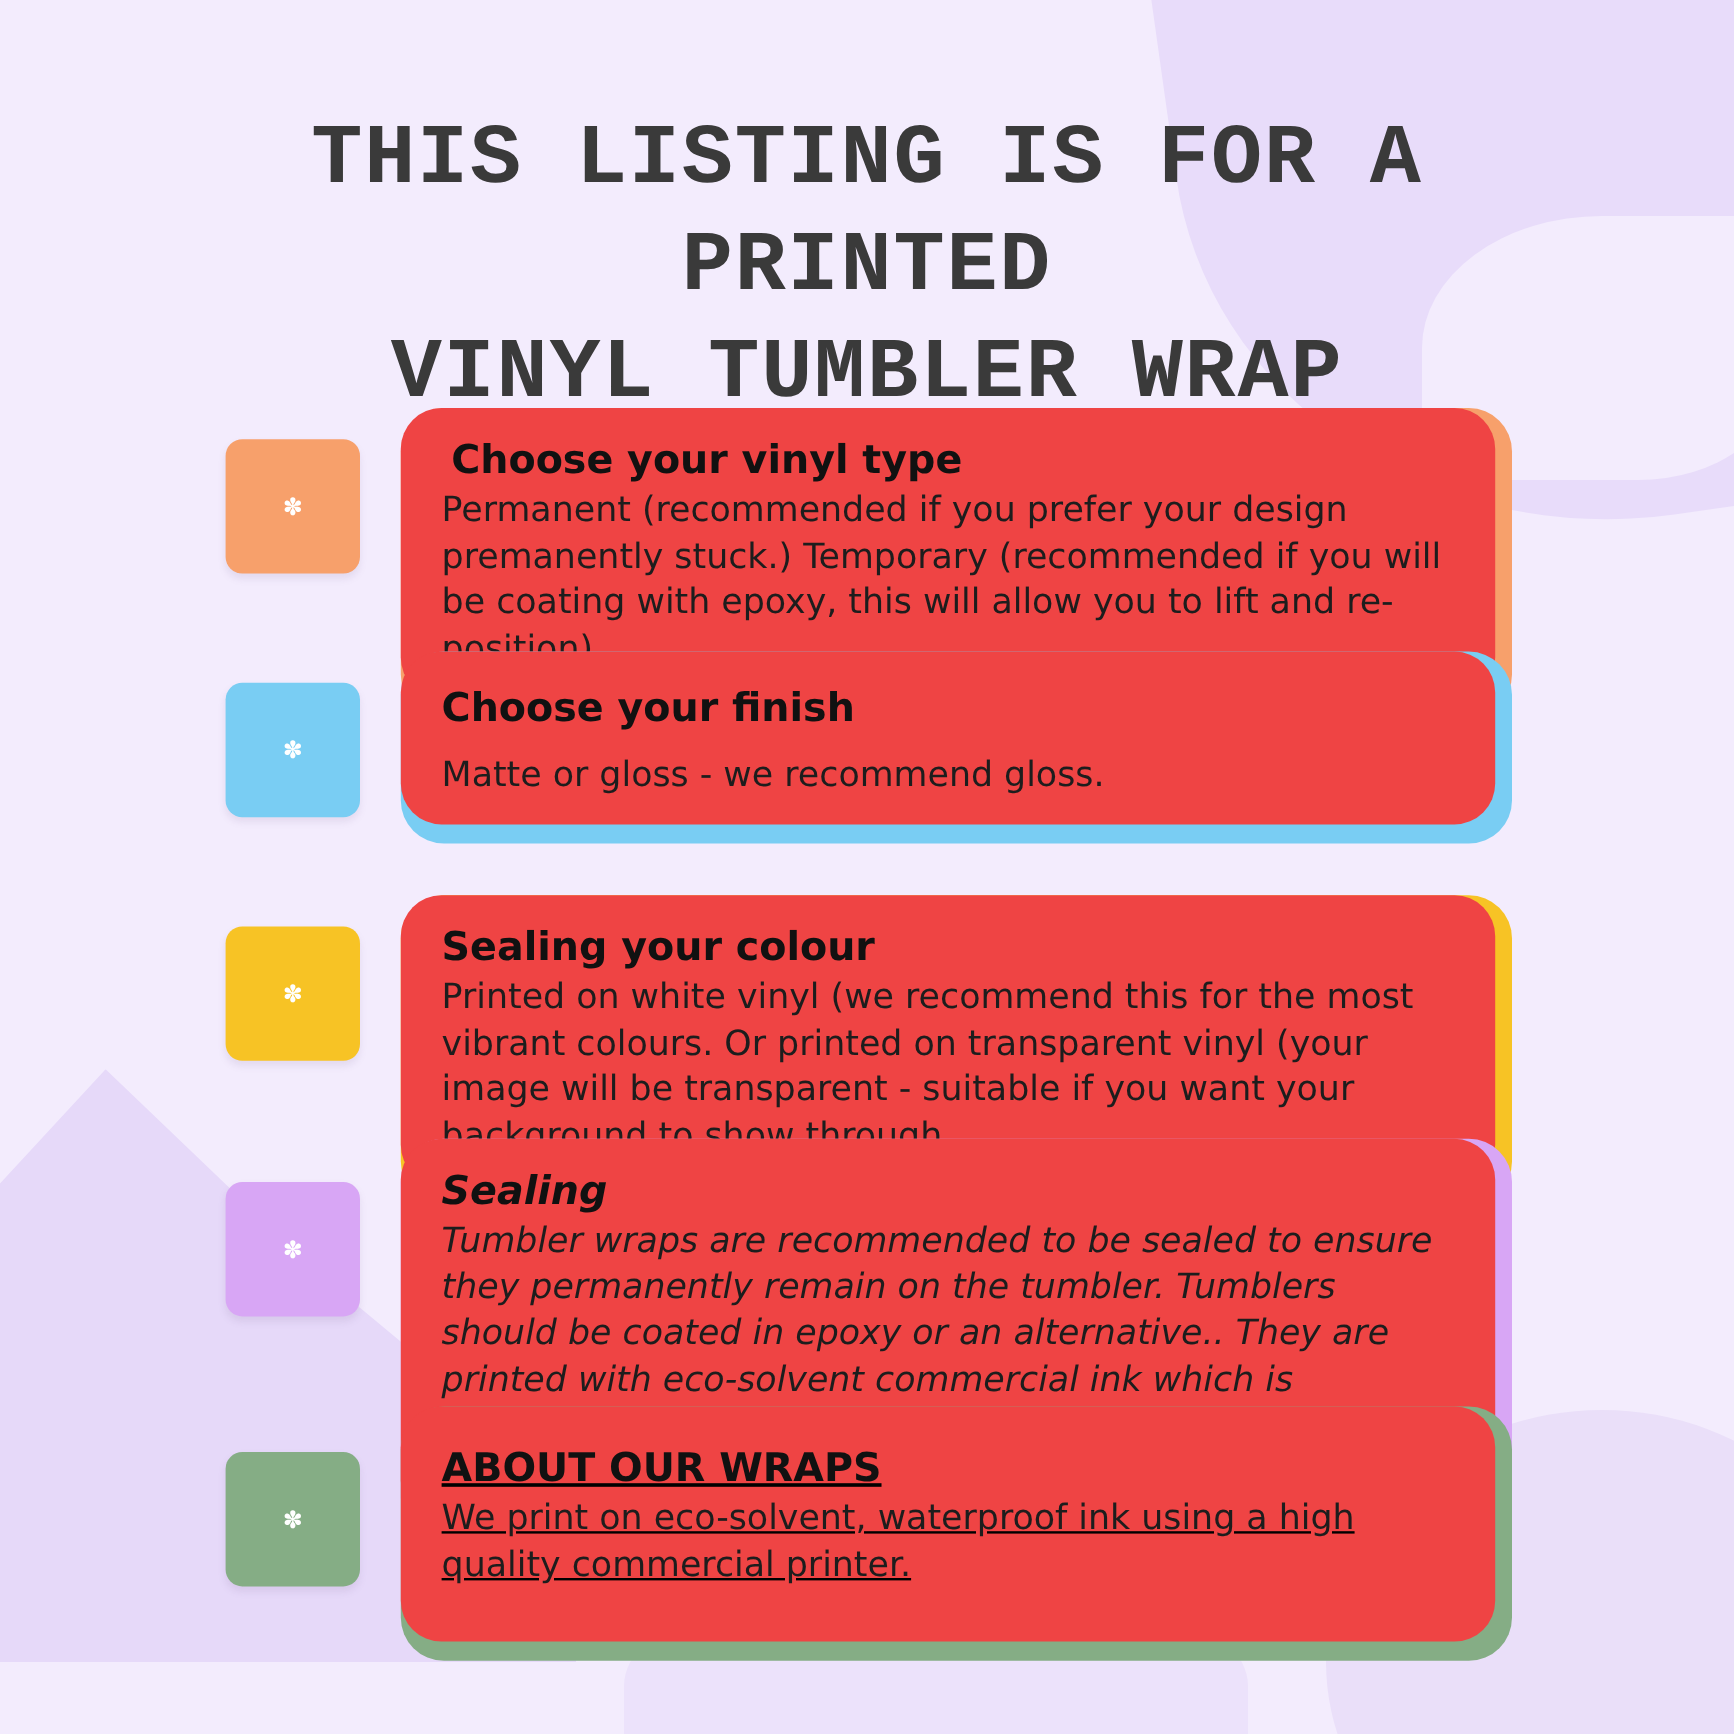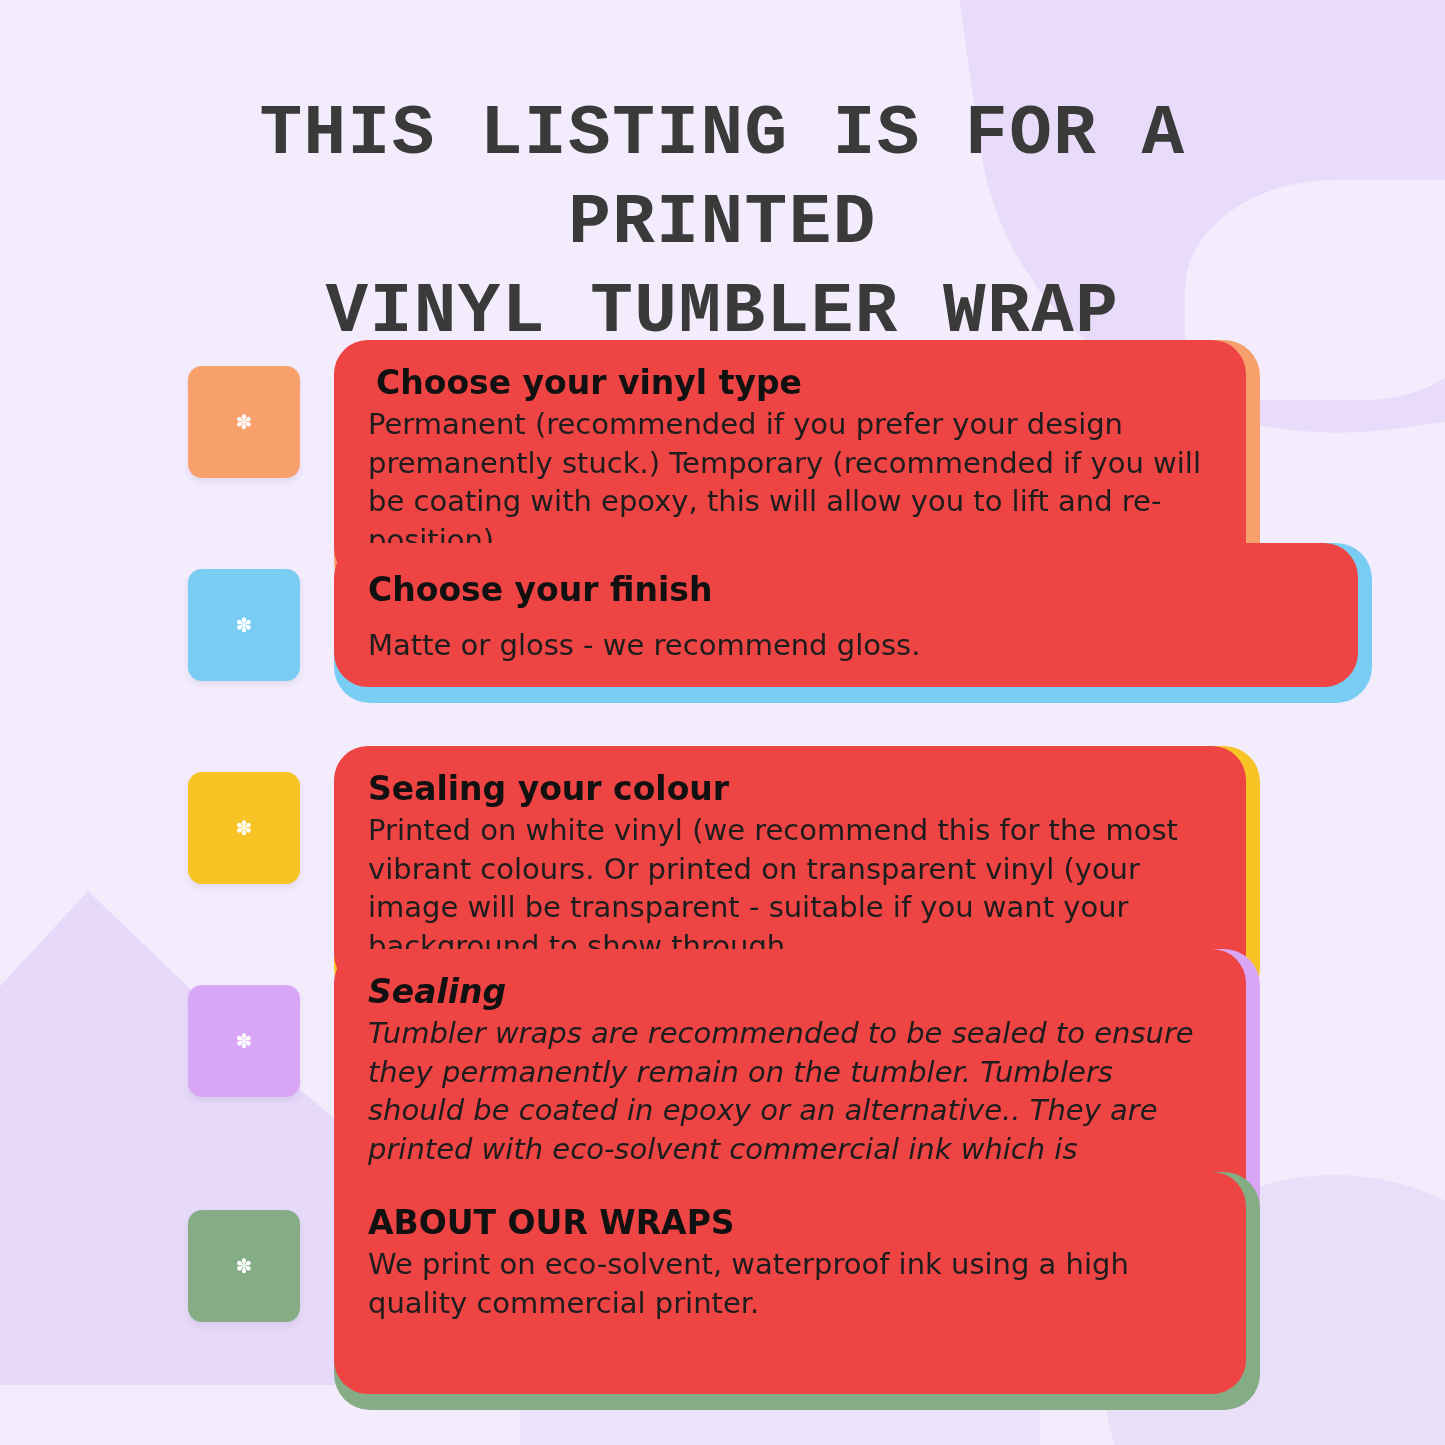--- a/index.html
+++ b/index.html
@@ -166,21 +166,21 @@
           <p class="card-body">Permanent (recommended if you prefer your design premanently stuck.) Temporary (recommended if you will be coating with epoxy, this will allow you to lift and re-position)</p>
         </div>
       </div>
     </div>
 
     <div class="row" style="height:175px;">
       <div class="chip" style="background:#79cdf3;">
         <span class="glyph">✽</span>
       </div>
       <div class="card-wrap" style="background:#79cdf3;">
-        <div class="card" style="width:1024px; padding-top:26px; ">
+        <div class="card" style="width:912px; padding-top:26px; ">
           <div class="card-title">Choose your finish</div>
           <p class="card-body spaced">Matte or gloss - we recommend gloss.</p>
         </div>
       </div>
     </div>
 
     <div class="row" style="height:175px;">
       <div class="chip" style="background:#f7c325;">
         <span class="glyph">✽</span>
       </div>
@@ -202,21 +202,21 @@
           <p class="card-body">Tumbler wraps are recommended to be sealed to ensure they permanently remain on the tumbler. Tumblers should be coated in epoxy or an alternative.. They are printed with eco-solvent commercial ink which is waterproof. They don't need to be sealed, but it is recommended.</p>
         </div>
       </div>
     </div>
 
     <div class="row" style="height:175px;">
       <div class="chip" style="background:#85ad85; margin-top:38px;">
         <span class="glyph">✽</span>
       </div>
       <div class="card-wrap" style="background:#85ad85;">
-        <div class="card" style="width:912px; padding-top:30px; padding-bottom:72px;">
+        <div class="card" style="width:912px; padding-top:30px; padding-bottom:46px;text-decoration:underline;">
           <div class="card-title">ABOUT OUR WRAPS</div>
           <p class="card-body">We print on eco-solvent, waterproof ink using a high quality commercial printer.</p>
         </div>
       </div>
     </div>
 
   </div>
 </div>
 
 </body></html>

